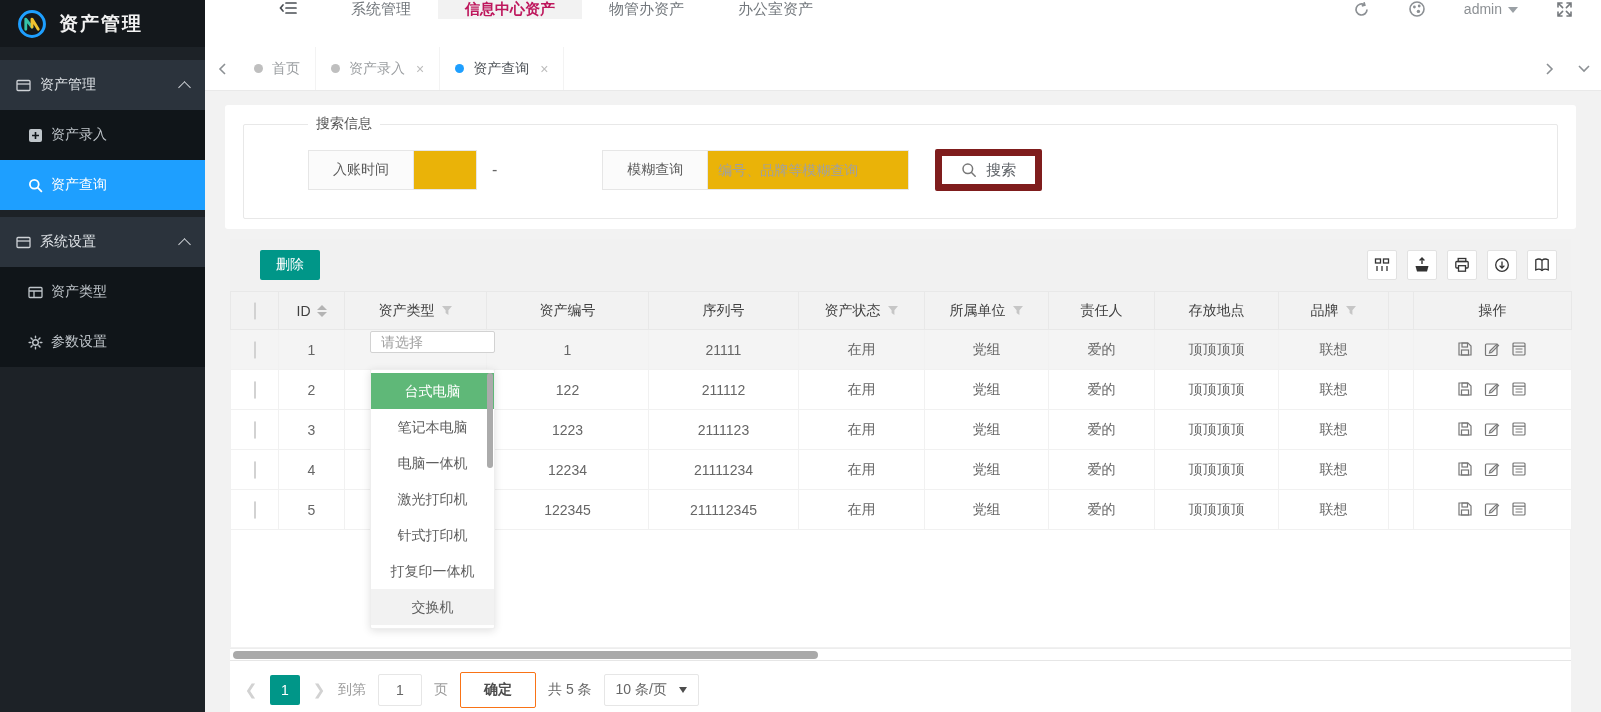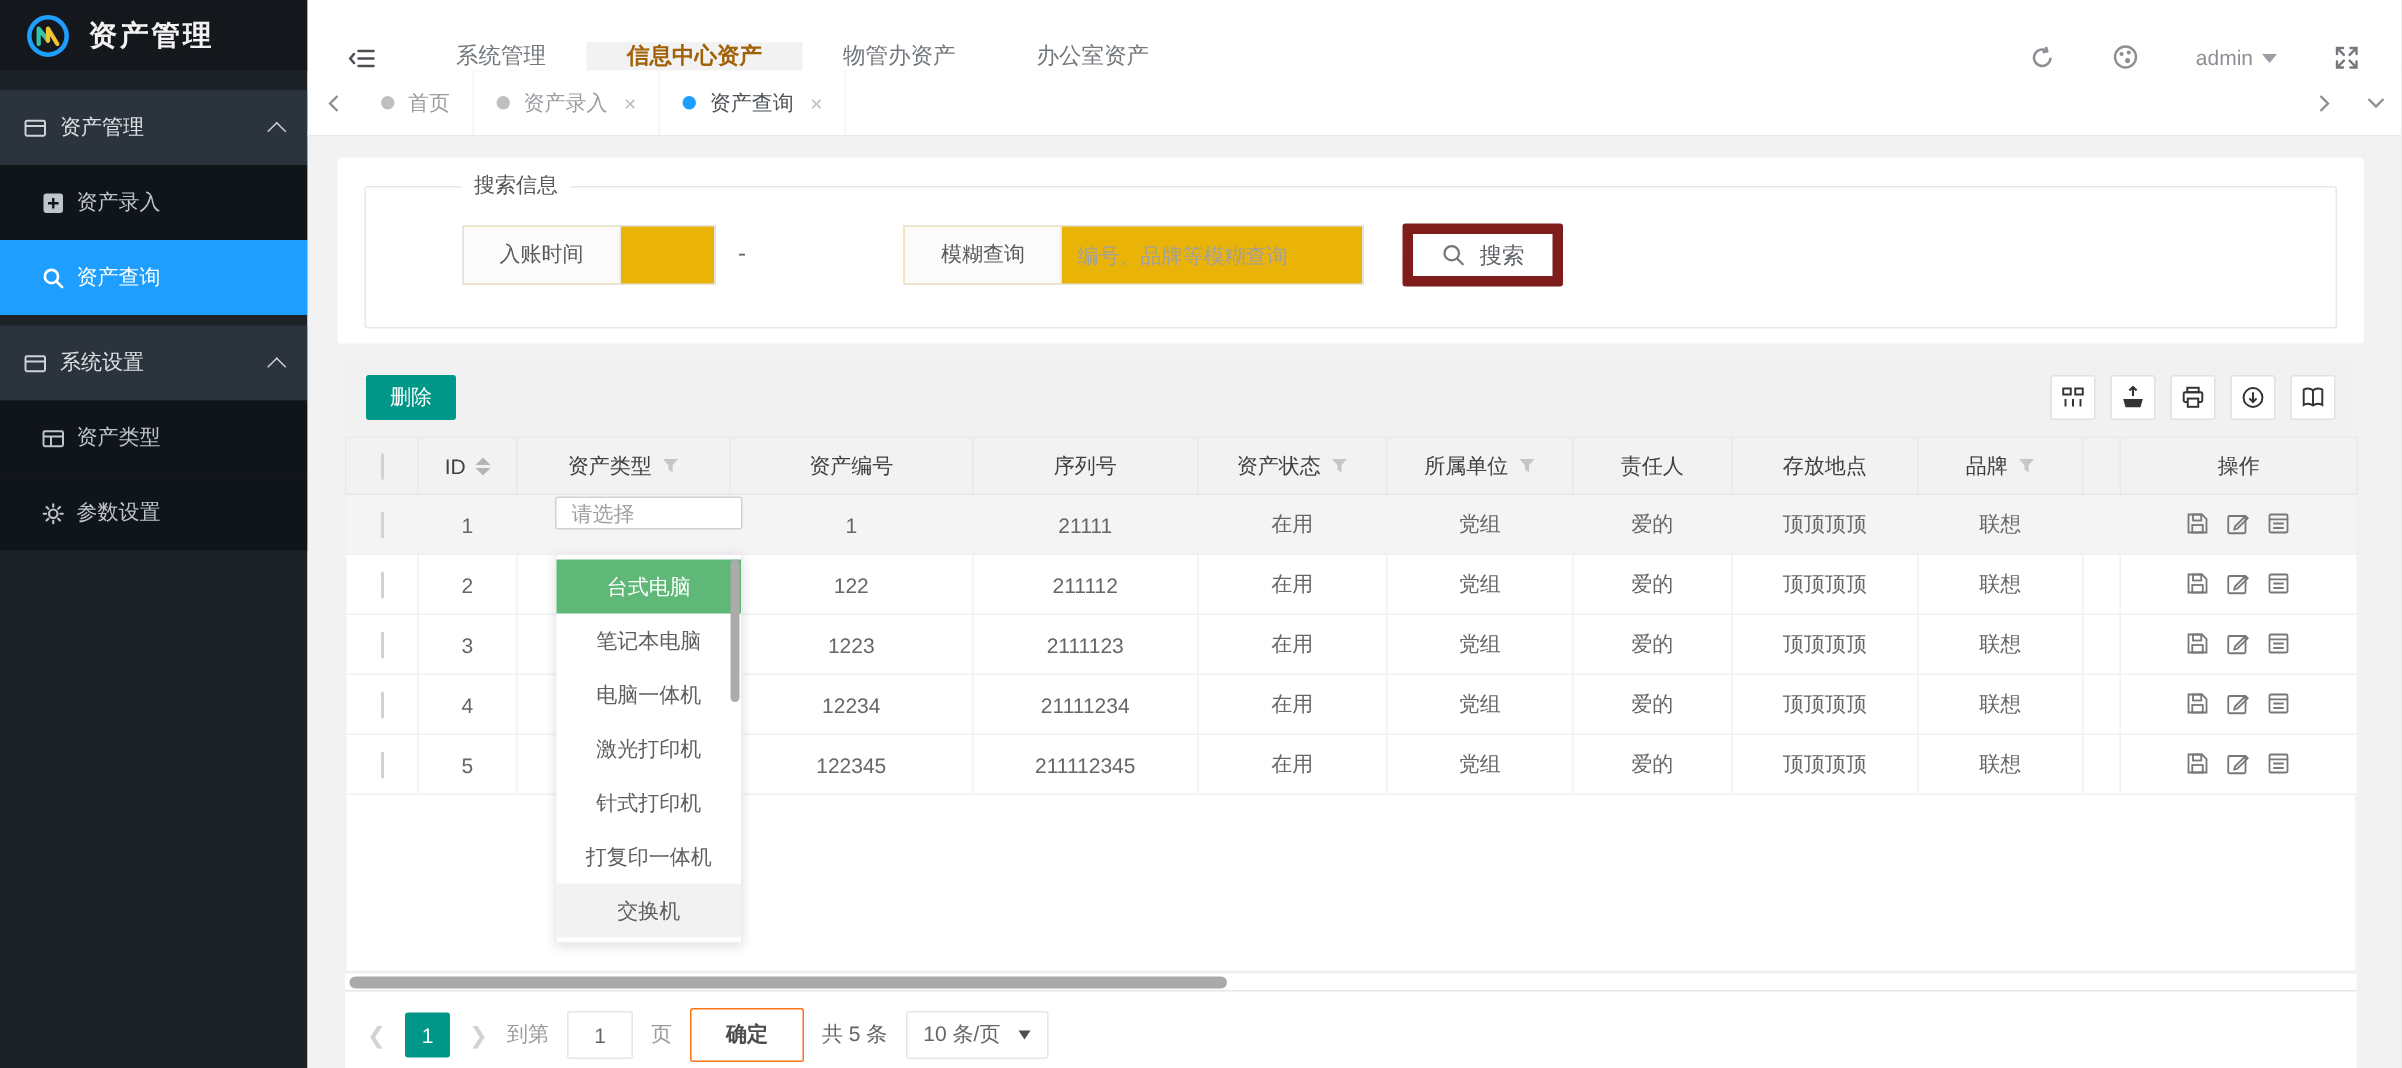--- a/index.html
+++ b/index.html
@@ -13,24 +13,24 @@
   .side-nav { padding-top:13px; }
   .group-header { height:50px; background:#2b333c; color:#dde1e5; display:flex; align-items:center; padding:0 16px; font-size:14px; gap:9px; }
   .group-header + .group-header, .side-gap { margin-top:7px; }
   .group-header .chev-up { margin-left:auto; }
   .menu-item { height:50px; background:#101519; color:#bfc5ca; display:flex; align-items:center; padding-left:28px; font-size:14px; gap:8px; cursor:pointer; }
   .menu-item.active { background:#1E9FFF; color:#fff; }
   .side-icon { width:15px; height:15px; flex-shrink:0; }
 
   
   .main { flex:1; display:flex; flex-direction:column; min-width:0; }
-  .navbar { height:47px; background:#fff; display:flex; align-items:flex-end; flex-shrink:0; }
+  .navbar { height:47px; background:#fff; display:flex; align-items:flex-start; flex-shrink:0;padding-left:47px; }
   .collapse-btn { width:72px; display:flex; align-items:center; justify-content:center; color:#4a4f54; cursor:pointer; }
   .nav-item { display:flex; align-items:center; padding:0 27px; font-size:15px; color:#73787d; cursor:pointer; }
-  .nav-item.active { background:#f2f2f2; color:#a16207; font-weight:bold;font-family:Liberation Serif, serif; }
+  .nav-item.active { background:#f2f2f2; color:#be185d; font-weight:bold;font-family:Liberation Serif, serif; }
   .nav-right { margin-left:auto; display:flex; align-items:center; padding-right:28px; color:#8c9094; }
   .nav-tool { display:flex; align-items:center; margin-left:38px; cursor:pointer; gap:6px; font-size:14px; }
   .caret-down { width:0; height:0; border-left:5px solid transparent; border-right:5px solid transparent; border-top:6px solid #9aa0a5; margin-top:2px; }
 
   .tabbar { height:44px; background:#fff; border-bottom:1px solid #e9e9e9; display:flex; align-items:stretch; flex-shrink:0; }
   .tab-arrow { width:34px; display:flex; align-items:center; justify-content:center; color:#8c9094; cursor:pointer; }
   .tab { display:flex; align-items:center; gap:9px; padding:0 15px; font-size:14px; color:#9b9ea1; border-right:1px solid #f3f3f3; cursor:pointer; }
   .tab .dot { width:9px; height:9px; border-radius:50%; background:#bfbfbf; }
   .tab.active { color:#4d5257; }
   .tab.active .dot { background:#1E9FFF; }
@@ -50,21 +50,21 @@
   input::placeholder { color:#a0a0a0; }
   .date-input { width:62px; }
   .date-input2 { width:66px; height:40px; border:1px solid #e6e6e6; }
   .dash { margin:0 15px; color:#666; }
   .gap24 { width:24px; } .gap26 { width:26px; }
   .fuzzy-input { width:200px; }
   .search-btn { height:42px; padding:0 19px; background:#fff; border:7px solid #7f1d1d; display:flex; align-items:center; gap:9px; color:#5f6368; font-size:15px; cursor:pointer; border-radius:2px; }
 
   .table-card { margin-left:5px; width:1341px; margin-top:10px; }
   .toolbar { height:52px; background:#f1f1f1; display:flex; align-items:center; padding:0 14px; }
-  .btn-delete { background:#009688; color:#fff; border:none; height:30px; padding:4px 16px; font-size:14px; border-radius:2px; cursor:pointer; }
+  .btn-delete { background:#009688; color:#fff; border:none; height:30px; padding:4px 16px; font-size:14px; border-radius:2px; cursor:pointer;margin-left:16px; }
   .tool-icons { margin-left:auto; display:flex; gap:10px; }
   .tool-btn { width:30px; height:30px; background:#fff; border:1px solid #e2e2e2; display:flex; align-items:center; justify-content:center; border-radius:2px; cursor:pointer; color:#333; }
 
   table { border-collapse:collapse; width:1341px; table-layout:fixed; background:#fff; }
   th { background:#f2f2f2; height:38px; font-weight:normal; color:#404040; font-size:14px; border:1px solid #e8e8e8; }
   td { height:40px; border:1px solid #f1f1f1; color:#666; font-size:14px; text-align:center; background:#fff; }
   tr.hovered td { background:#f4f4f4; }
   .th-inner { display:flex; align-items:center; justify-content:center; gap:6px; }
   .op-col { border-left:1px solid #e4e4e4 !important; }
   .sort { display:inline-flex; flex-direction:column; gap:2px; cursor:pointer; }

